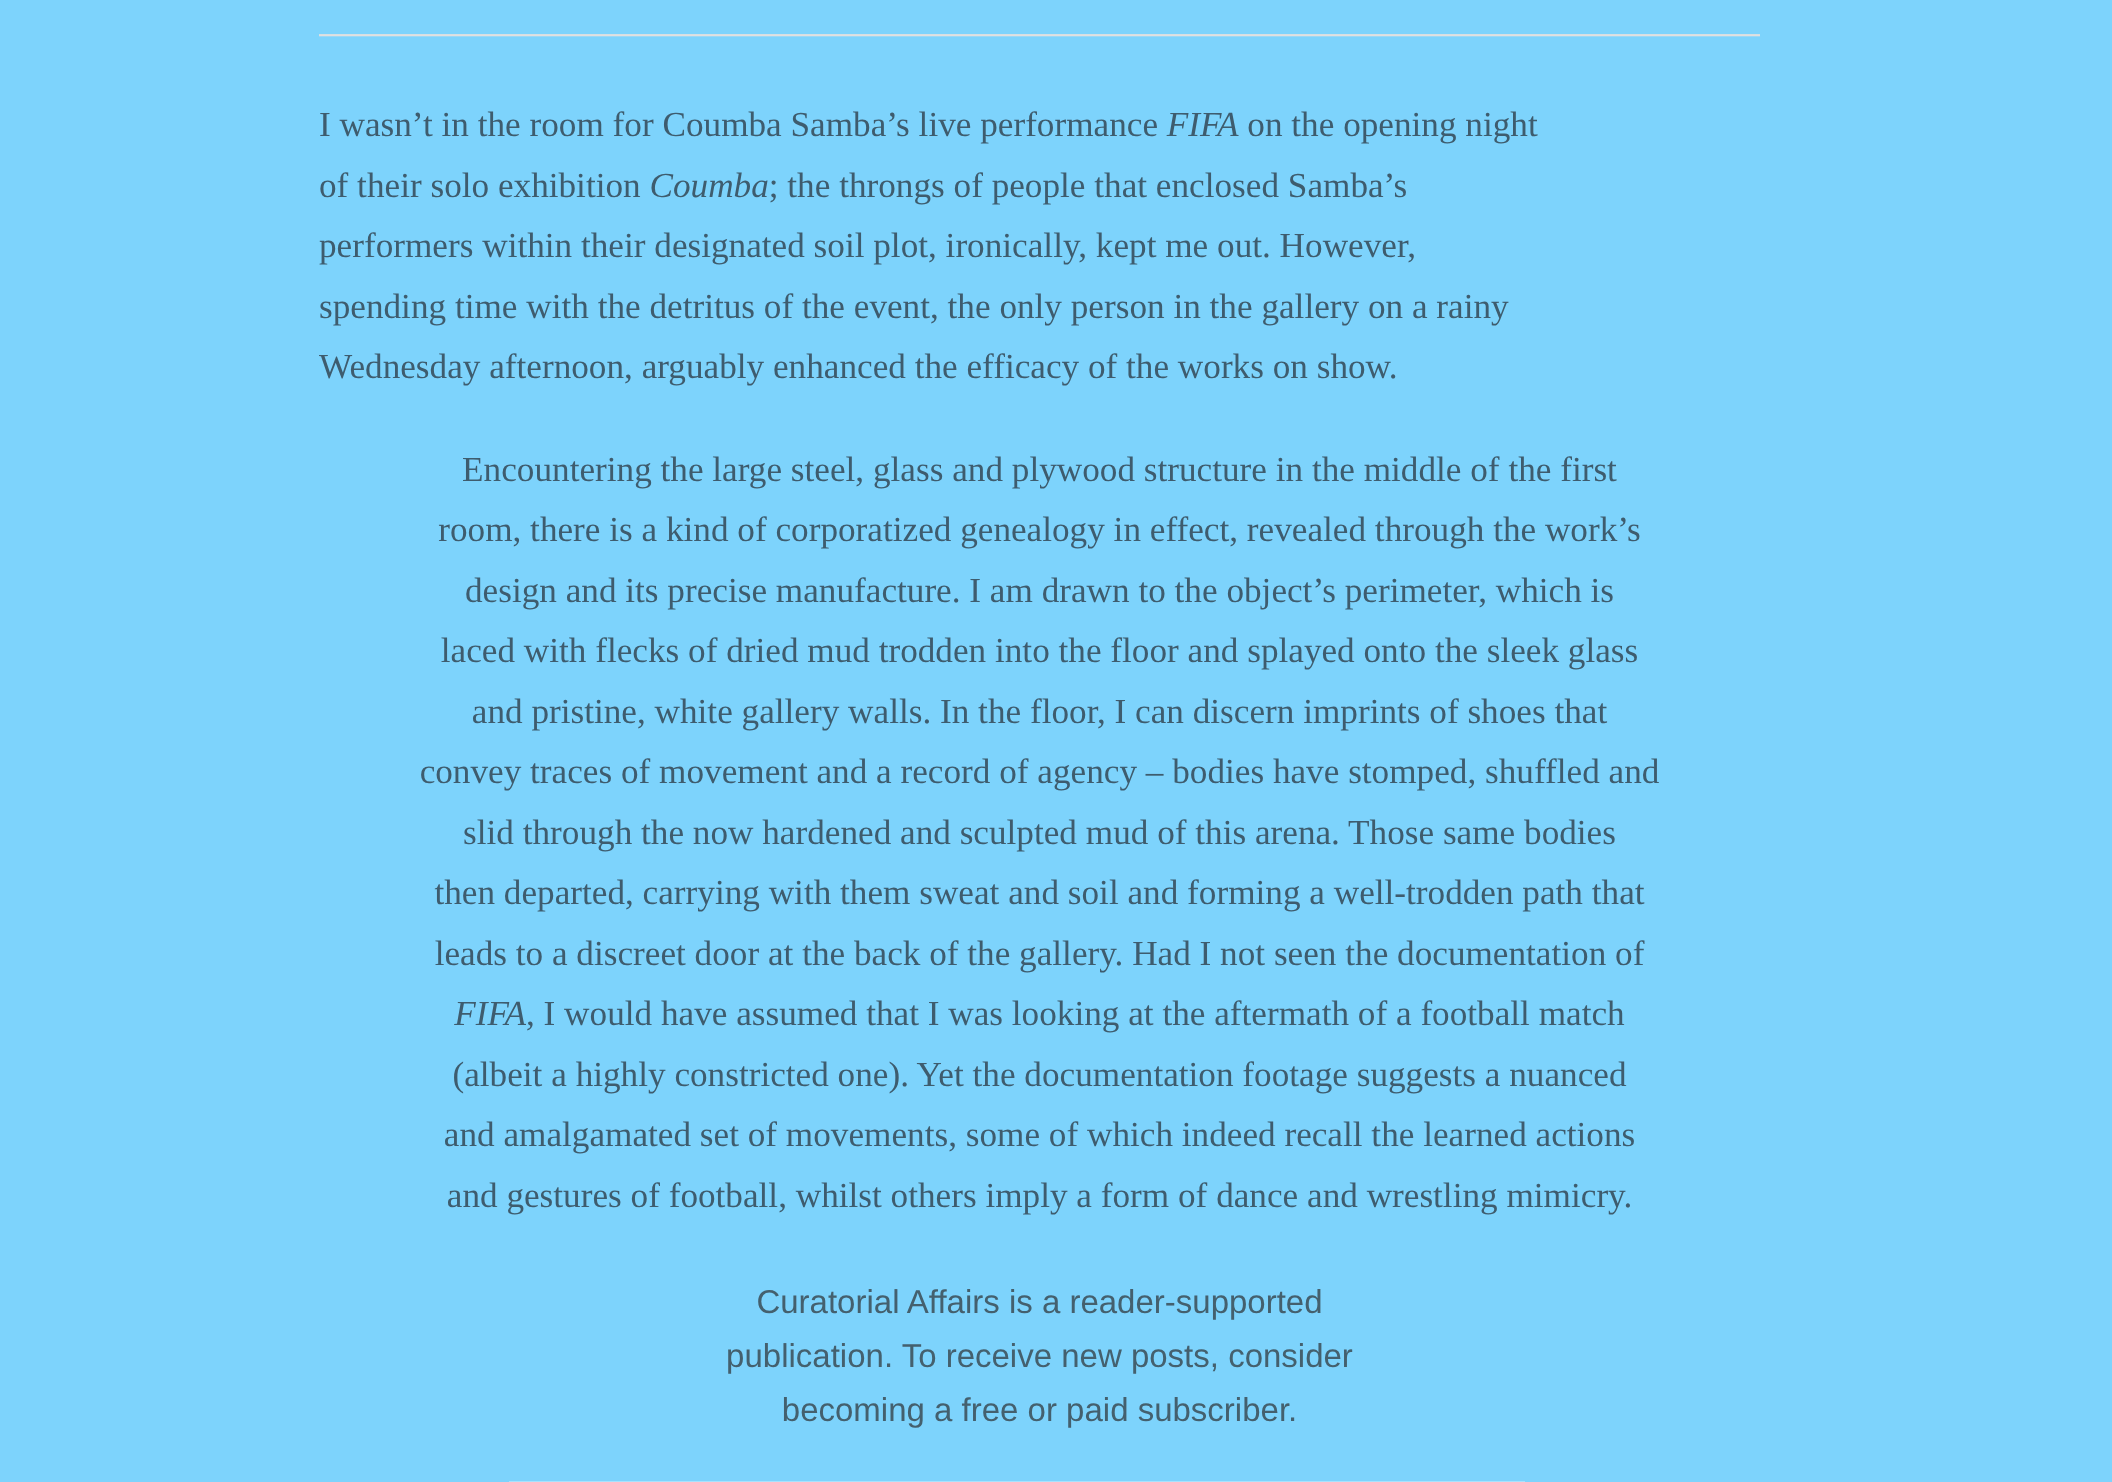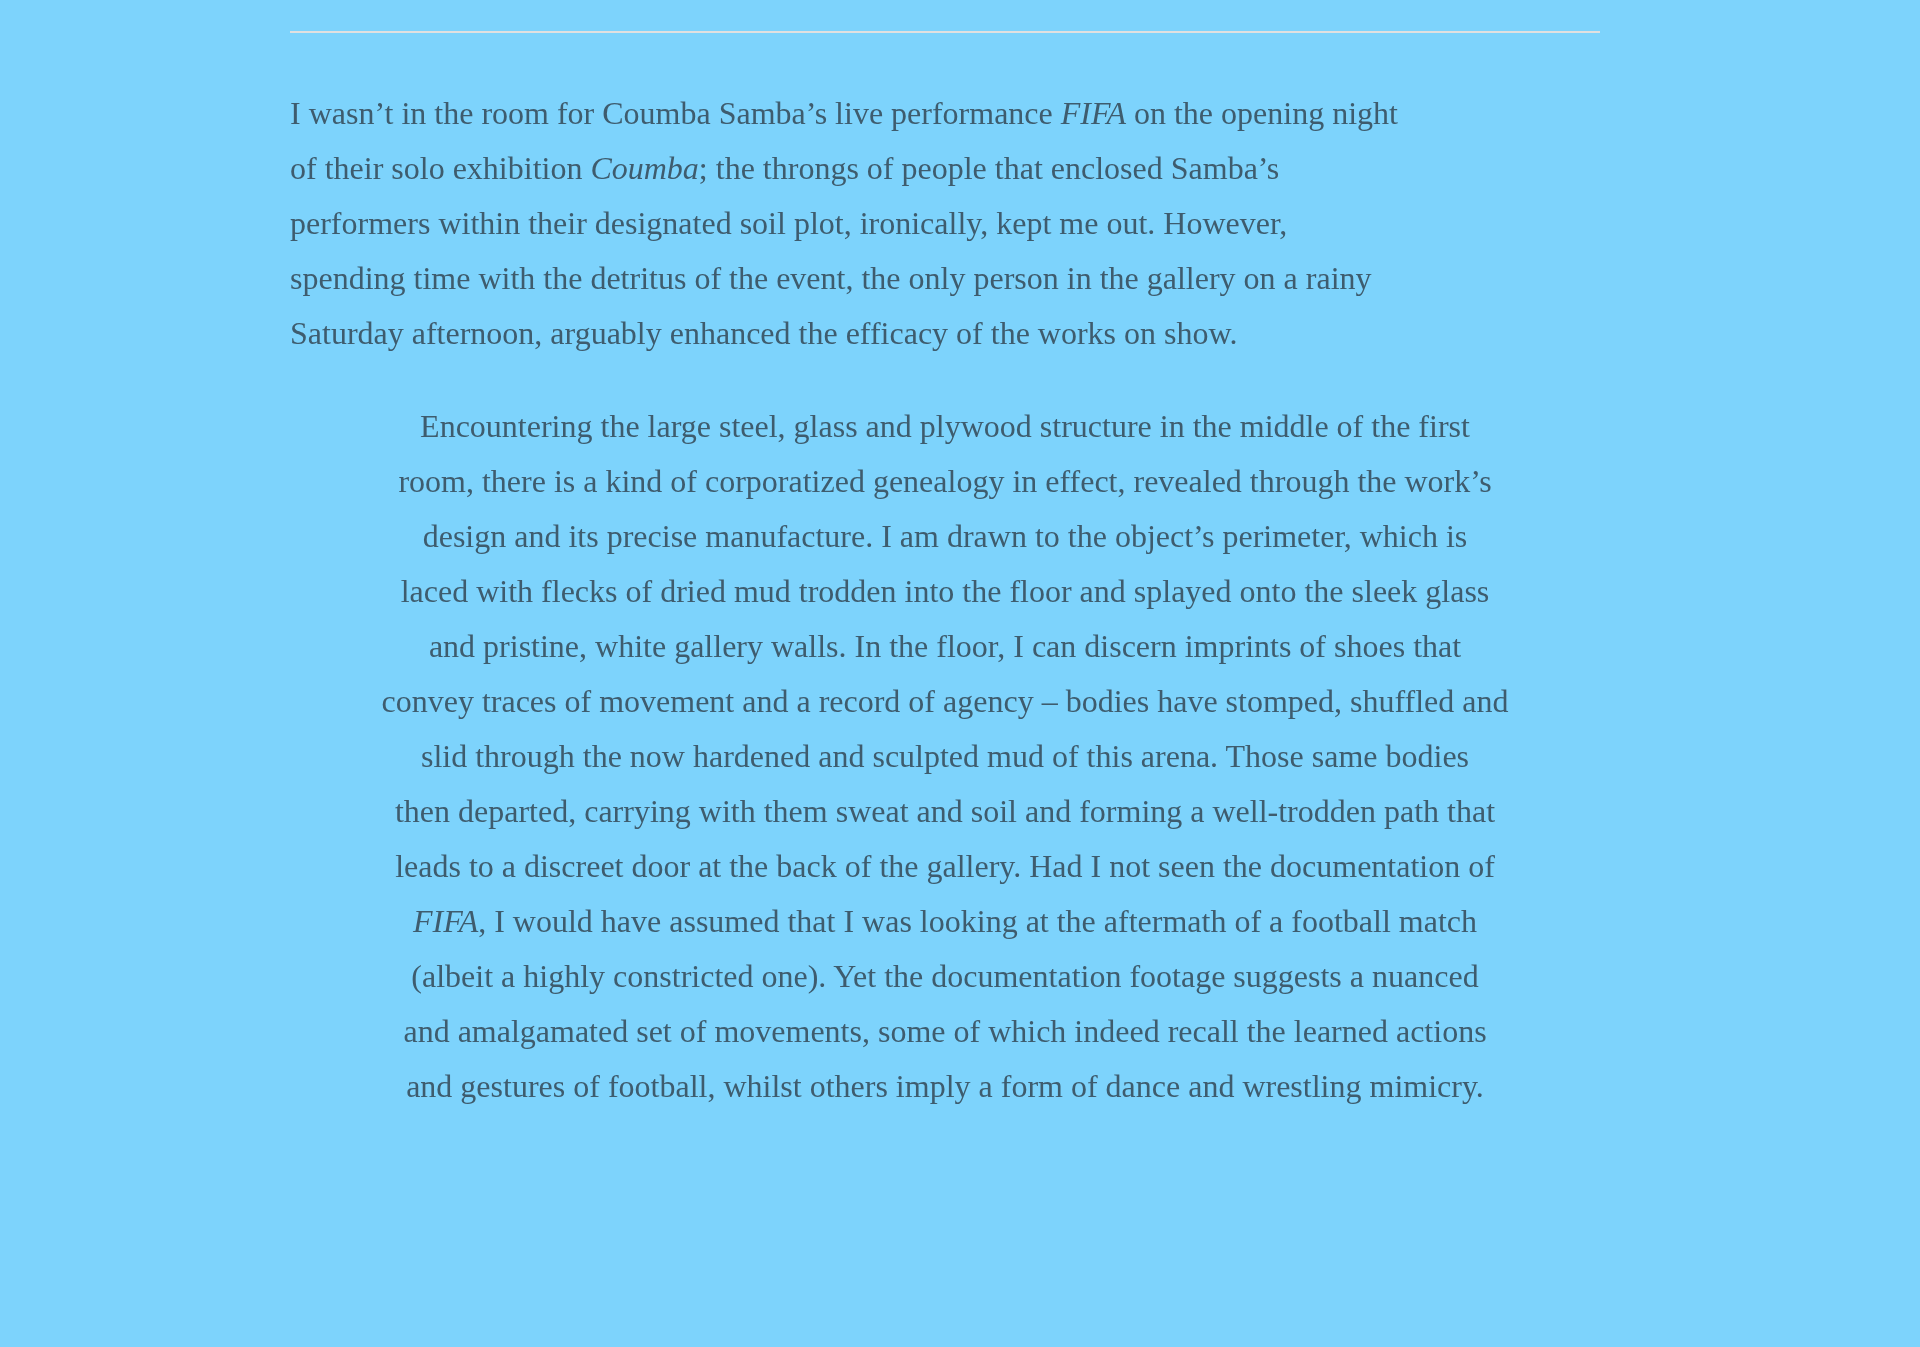--- a/index.html
+++ b/index.html
@@ -55,31 +55,36 @@
 
 <div class="page" style="background: #7dd3fc;">
   <div class="content">
 
     <div class="divider" style="border-top-color: rgb(224, 224, 224);"></div>
 
     <p class="body-paragraph p1" style="color: rgb(62, 92, 110);"><span>I wasn’t in the room for Coumba Samba’s live performance </span><em>FIFA</em><span> on the opening night
 of their solo exhibition </span><em>Coumba</em><span>; the throngs of people that enclosed Samba’s
 performers within their designated soil plot, ironically, kept me out. However,
 spending time with the detritus of the event, the only person in the gallery on a rainy
-Saturday afternoon, arguably enhanced the efficacy of the works on show.</span></p>
+Wednesday afternoon, arguably enhanced the efficacy of the works on show.</span></p>
 
     <p class="body-paragraph p2" style="color: rgb(62, 92, 110); text-align: center;"><span>Encountering the large steel, glass and plywood structure in the middle of the first
 room, there is a kind of corporatized genealogy in effect, revealed through the work’s
 design and its precise manufacture. I am drawn to the object’s perimeter, which is
 laced with flecks of dried mud trodden into the floor and splayed onto the sleek glass
 and pristine, white gallery walls. In the floor, I can discern imprints of shoes that
 convey traces of movement and a record of agency – bodies have stomped, shuffled and
 slid through the now hardened and sculpted mud of this arena. Those same bodies
 then departed, carrying with them sweat and soil and forming a well-trodden path that
 leads to a discreet door at the back of the gallery. Had I not seen the documentation of
 </span><em>FIFA</em><span>, I would have assumed that I was looking at the aftermath of a football match
 (albeit a highly constricted one). Yet the documentation footage suggests a nuanced
 and amalgamated set of movements, some of which indeed recall the learned actions
 and gestures of football, whilst others imply a form of dance and wrestling mimicry.</span></p>
 
+    <div class="subscribe-widget">
+      <p class="subscribe-text" style="color: rgb(68, 96, 110);">Curatorial Affairs is a reader-supported
+publication. To receive new posts, consider
+becoming a free or paid subscriber.</p>
+    </div>
 
   </div>
 </div>
 
 </body></html>

